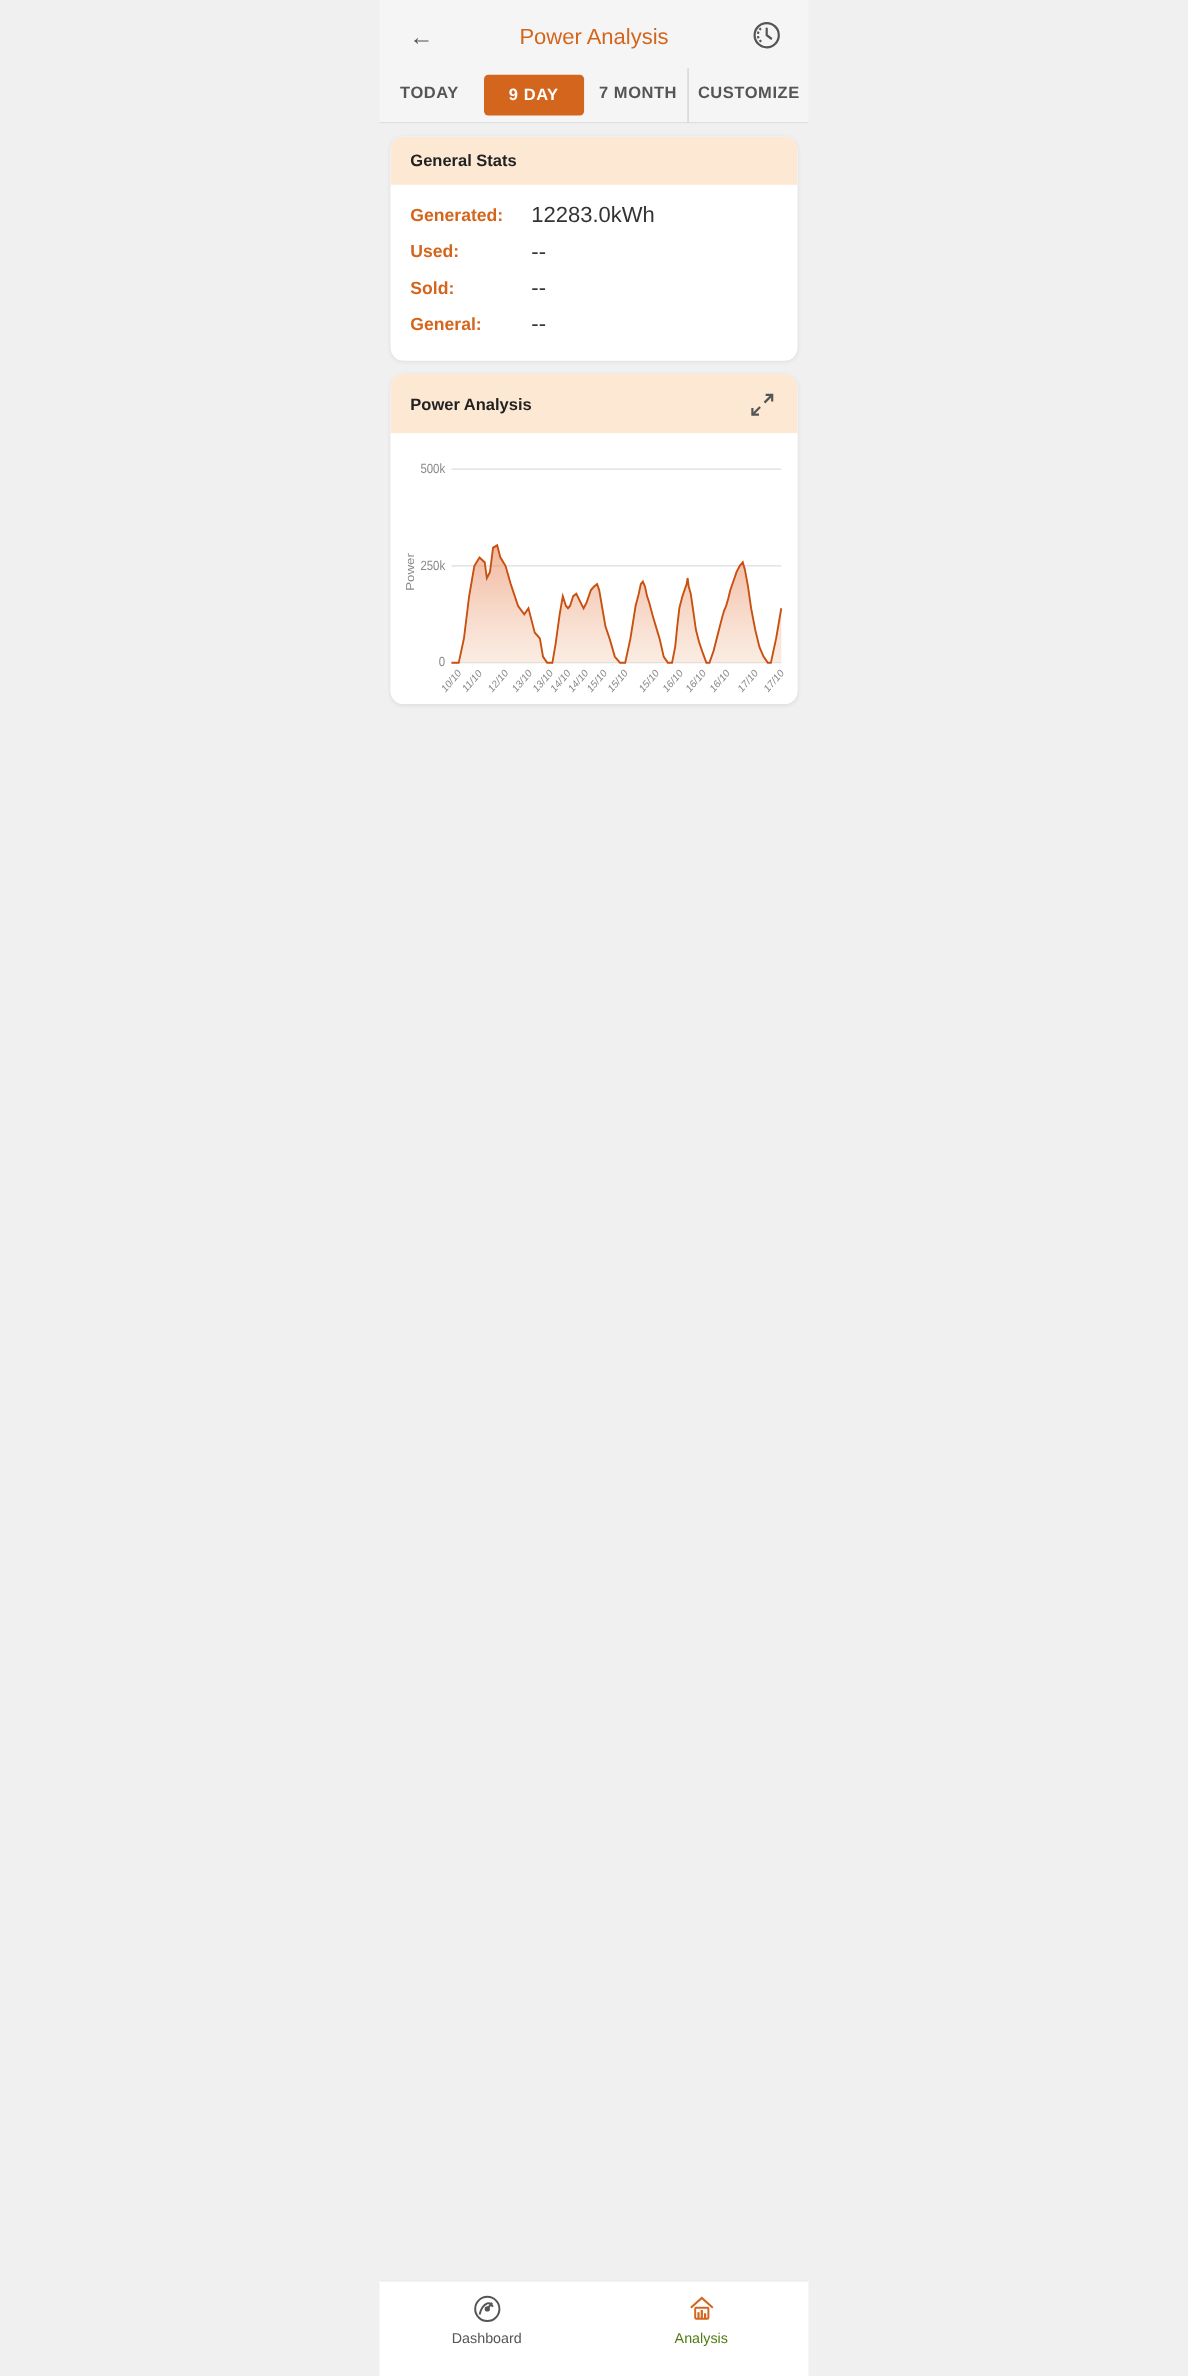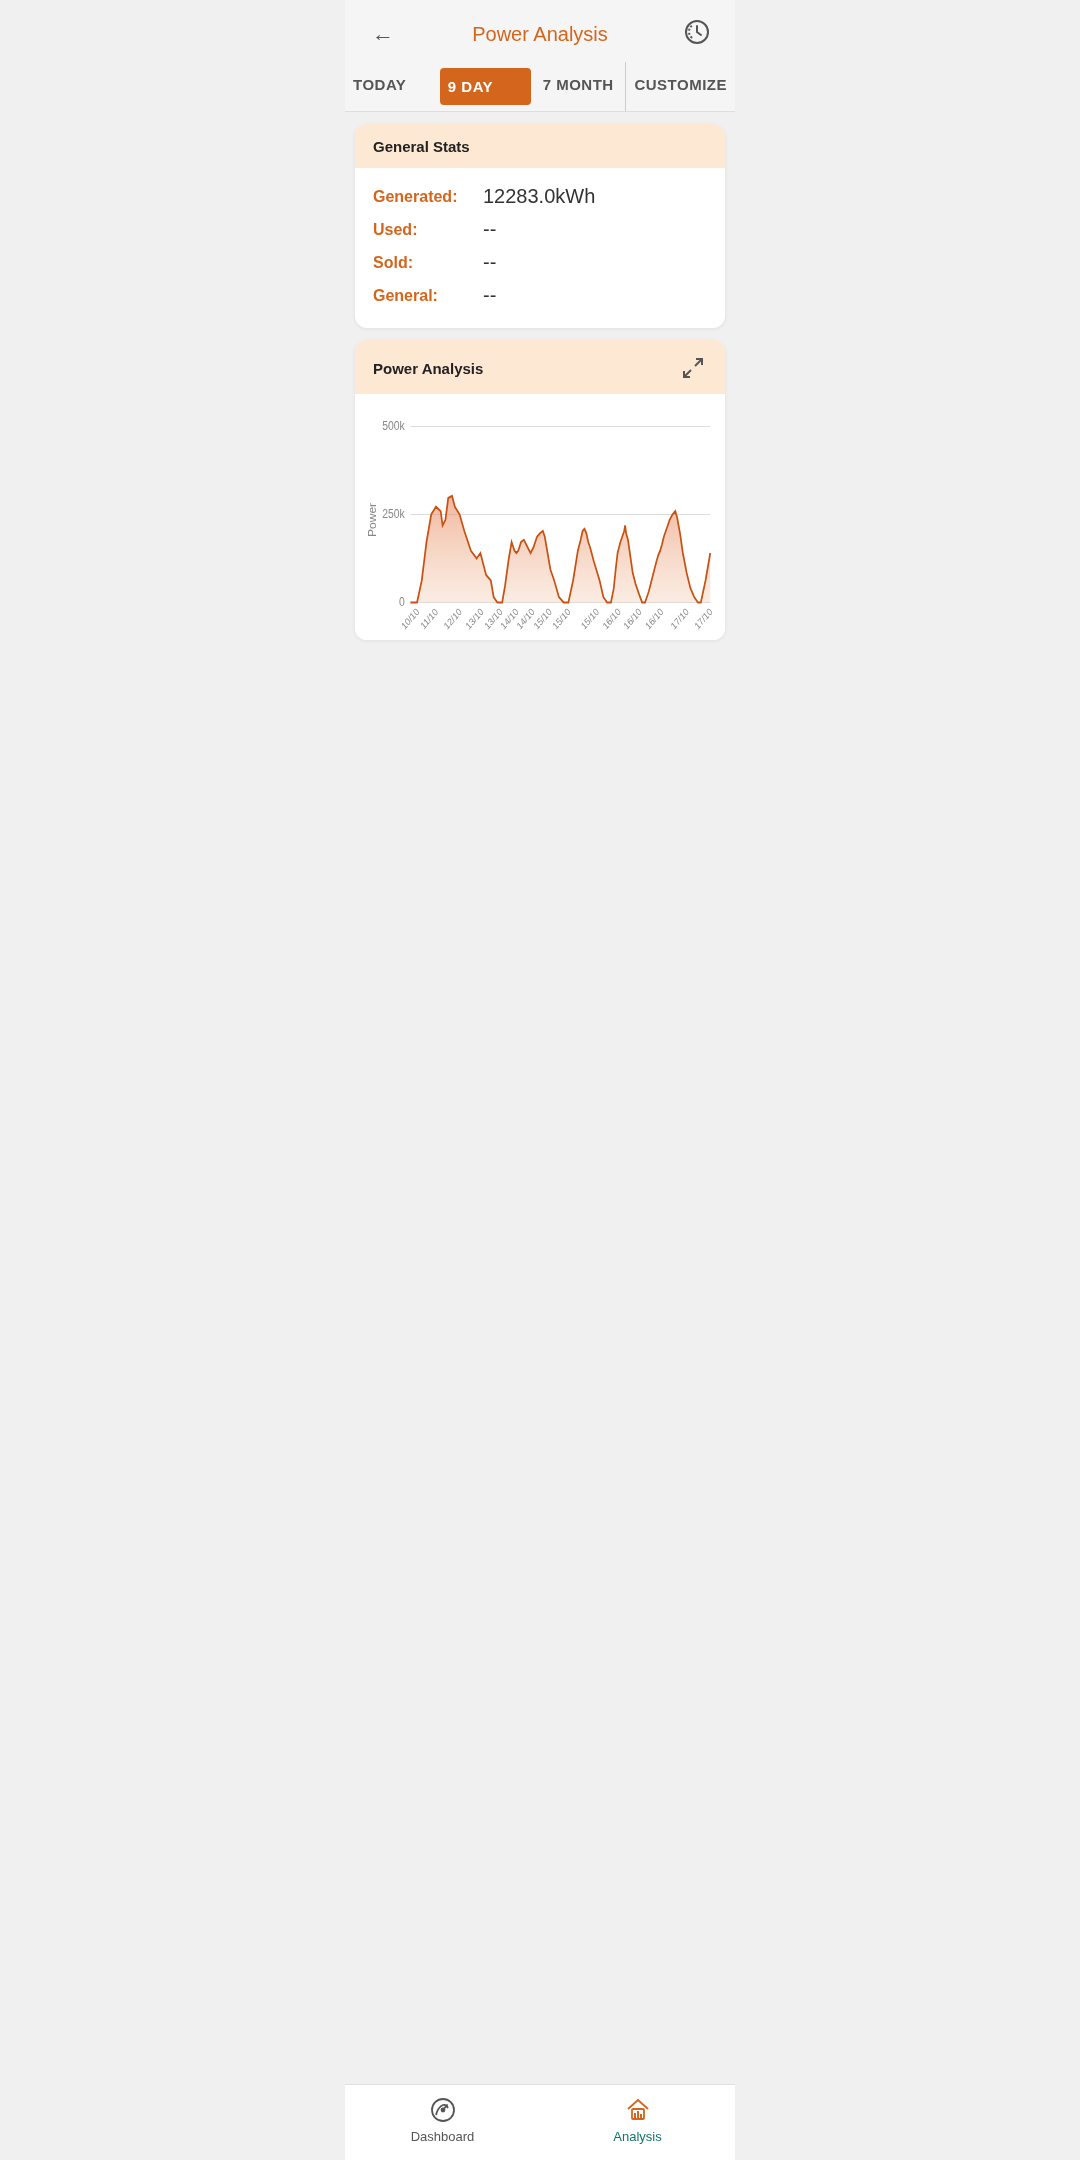--- a/index.html
+++ b/index.html
@@ -63,21 +63,21 @@
     
     .tab-bar {
       display: flex;
       background: #f5f5f5;
       border-bottom: 1px solid #ddd;
     }
 
     .tab-item {
       flex: 1;
       padding: 14px 8px;
-      text-align: left;
+      text-align: center;
       font-size: 15px;
       font-weight: 600;
       color: #555;
       cursor: pointer;
       letter-spacing: 0.5px;
     }
 
     .tab-item.active {
       background: #d4651c;
       color: #fff;
@@ -172,21 +172,21 @@
     
     .bottom-nav {
       position: fixed;
       bottom: 0;
       left: 50%;
       transform: translateX(-50%);
       width: 390px;
       background: #fff;
       border-top: 1px solid #e0e0e0;
       display: flex;
-      padding: 10px 0 16px;
+      padding: 10px 0 27px;
     }
 
     .nav-item {
       flex: 1;
       display: flex;
       flex-direction: column;
       align-items: center;
       gap: 4px;
       cursor: pointer;
     }
@@ -195,21 +195,21 @@
       width: 30px;
       height: 30px;
     }
 
     .nav-label {
       font-size: 13px;
       color: #555;
     }
 
     .nav-label.active {
-      color: #0f766e;
+      color: #4d7c0f;
     }
 
     .main-content {
       padding-bottom: 80px;
     }
   </style>
 </head>
 <body>
 
 <div class="header">

